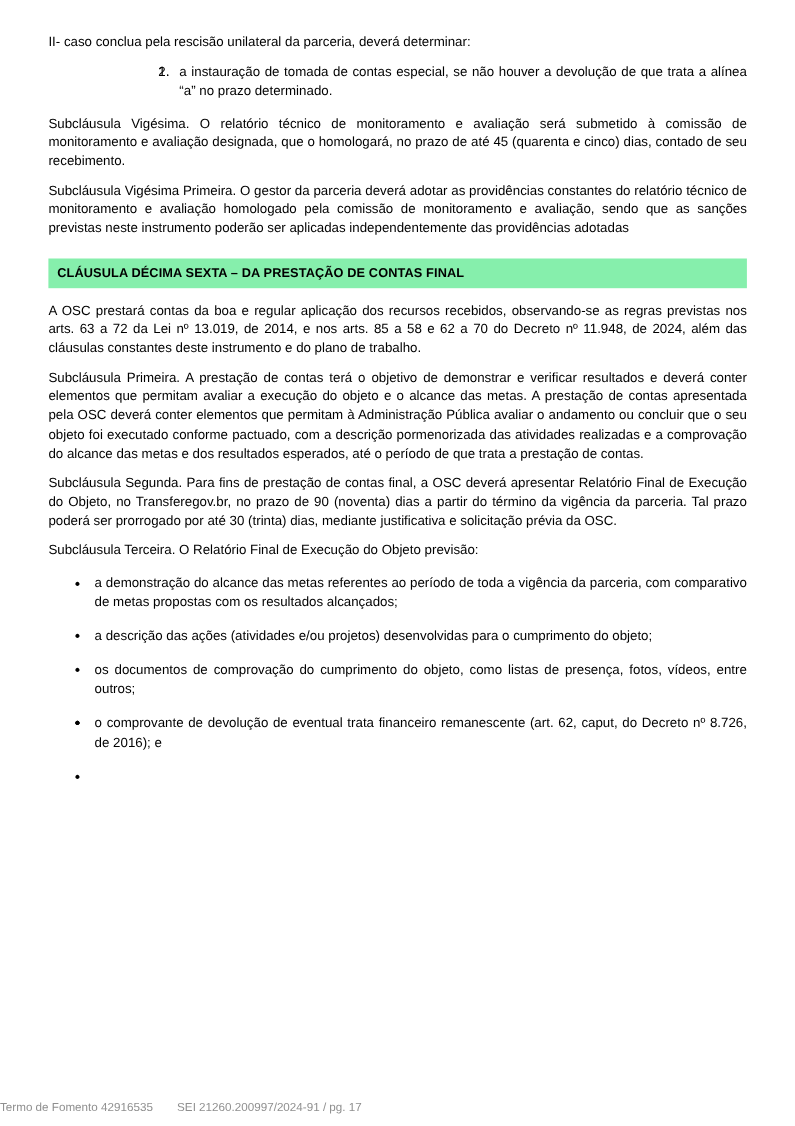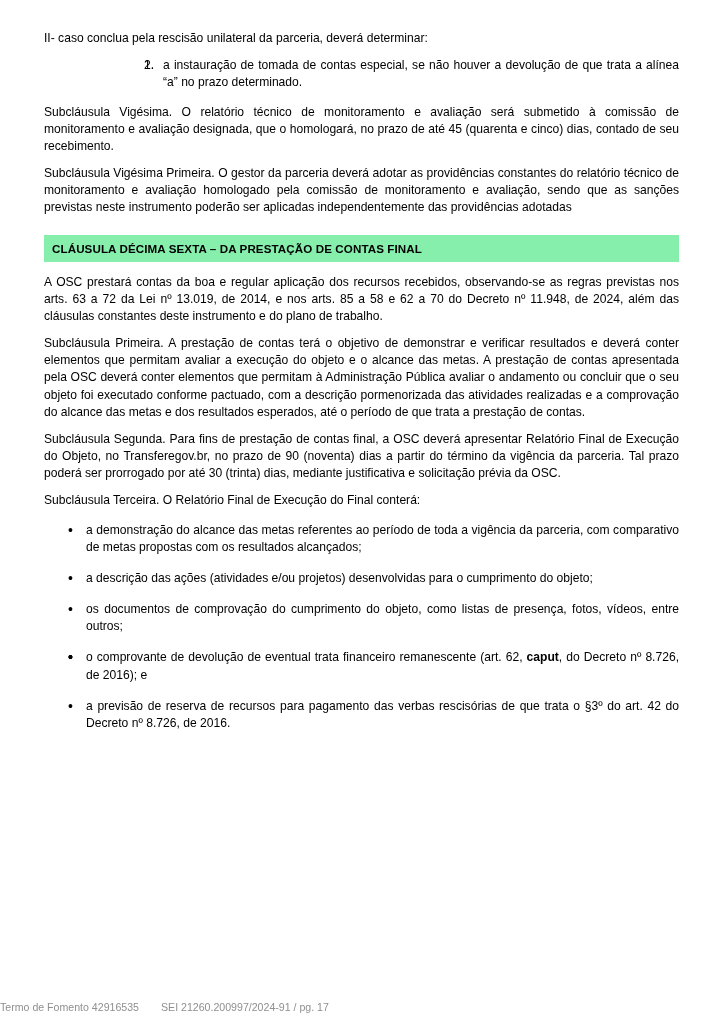--- a/index.html
+++ b/index.html
@@ -90,21 +90,21 @@
     right: 0;
     bottom: 11px;
     text-align: left;
     font-size: 10.6px;
     color: #8f8f8f;
   }
   .footer .gap {
     display: inline-block;
     width: 22px;
   }
-  b.inline-bold { font-weight: bold; }
+  b.inline-bold { font-weight: normal; }
 </style>
 </head>
 <body>
 
 <div class="page">
 
   <p class="para lead">II- caso conclua pela rescisão unilateral da parceria, deverá determinar:</p>
 
   <ol class="num-list">
     <li>
@@ -130,21 +130,21 @@
 
   <p class="para">
     <span class="subheading">Subcláusula Primeira.</span><span> A prestação de contas terá o objetivo de demonstrar e verificar resultados e deverá conter elementos que permitam avaliar a execução do objeto e o alcance das metas. A prestação de contas apresentada pela OSC deverá conter elementos que permitam à Administração Pública avaliar o andamento ou concluir que o seu objeto foi executado conforme pactuado, com a descrição pormenorizada das atividades realizadas e a comprovação do alcance das metas e dos resultados esperados, até o período de que trata a prestação de contas.</span>
   </p>
 
   <p class="para">
     <span class="subheading">Subcláusula Segunda.</span><span> Para fins de prestação de contas final, a OSC deverá apresentar Relatório Final de Execução do Objeto, no Transferegov.br, no prazo de 90 (noventa) dias a partir do término da vigência da parceria. Tal prazo poderá ser prorrogado por até 30 (trinta) dias, mediante justificativa e solicitação prévia da OSC.</span>
   </p>
 
   <p class="para">
-    <span class="subheading">Subcláusula Terceira.</span><span> O Relatório Final de Execução do Final conterá:</span>
+    <span class="subheading">Subcláusula Terceira.</span><span> O Relatório Final de Execução do Objeto previsão:</span>
   </p>
 
   <ul class="bullets">
     <li>
       <span class="dot">•</span>
       <span>a demonstração do alcance das metas referentes ao período de toda a vigência da parceria, com comparativo de metas propostas com os resultados alcançados;</span>
     </li>
     <li>
       <span class="dot">•</span>
       <span>a descrição das ações (atividades e/ou projetos) desenvolvidas para o cumprimento do objeto;</span>
@@ -158,21 +158,20 @@
     </li>
     <li>
       <span class="dot">•</span>
     </li>
     <li>
       <span class="dot">•</span>
       <span>o comprovante de devolução de eventual trata financeiro remanescente (art. 62, </span><b class="inline-bold">caput</b><span>, do Decreto nº 8.726, de 2016); e</span>
     </li>
     <li>
       <span class="dot">•</span>
-      <span>a previsão de reserva de recursos para pagamento das verbas rescisórias de que trata o §3º do art. 42 do Decreto nº 8.726, de 2016.</span>
     </li>
   </ul>
 
 
   <div class="footer">
     <span>Termo de Fomento 42916535</span><span class="gap"></span><span>SEI 21260.200997/2024-91 / pg. 17</span>
   </div>
 
 </div>
 

